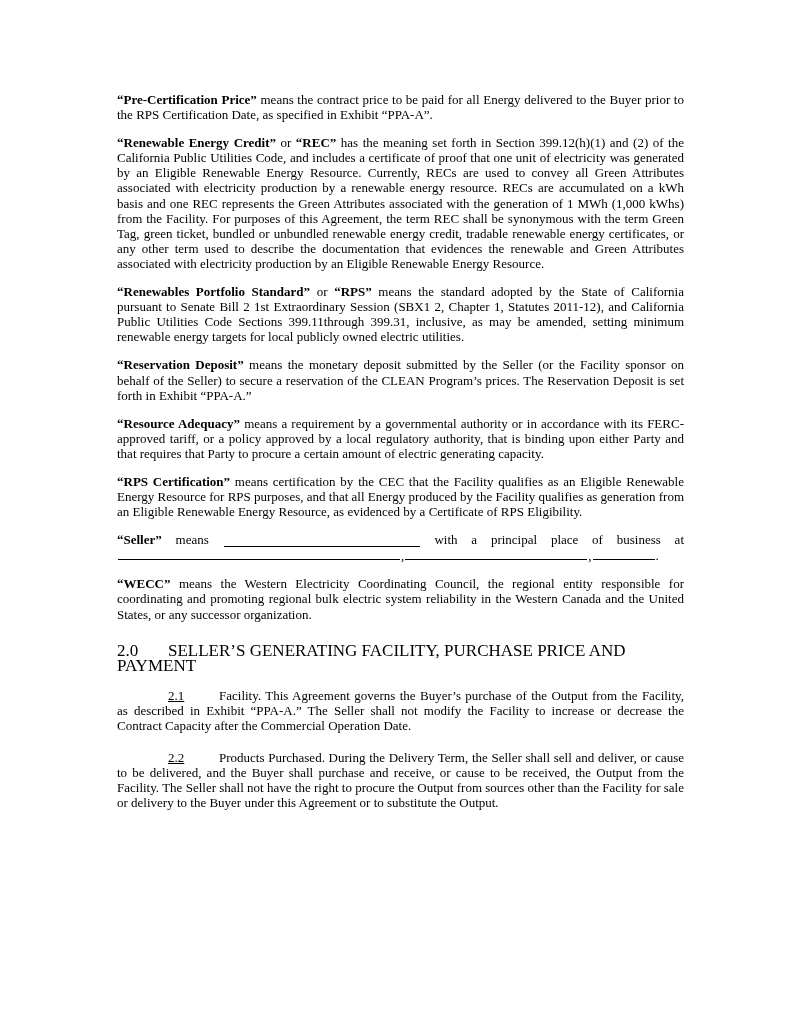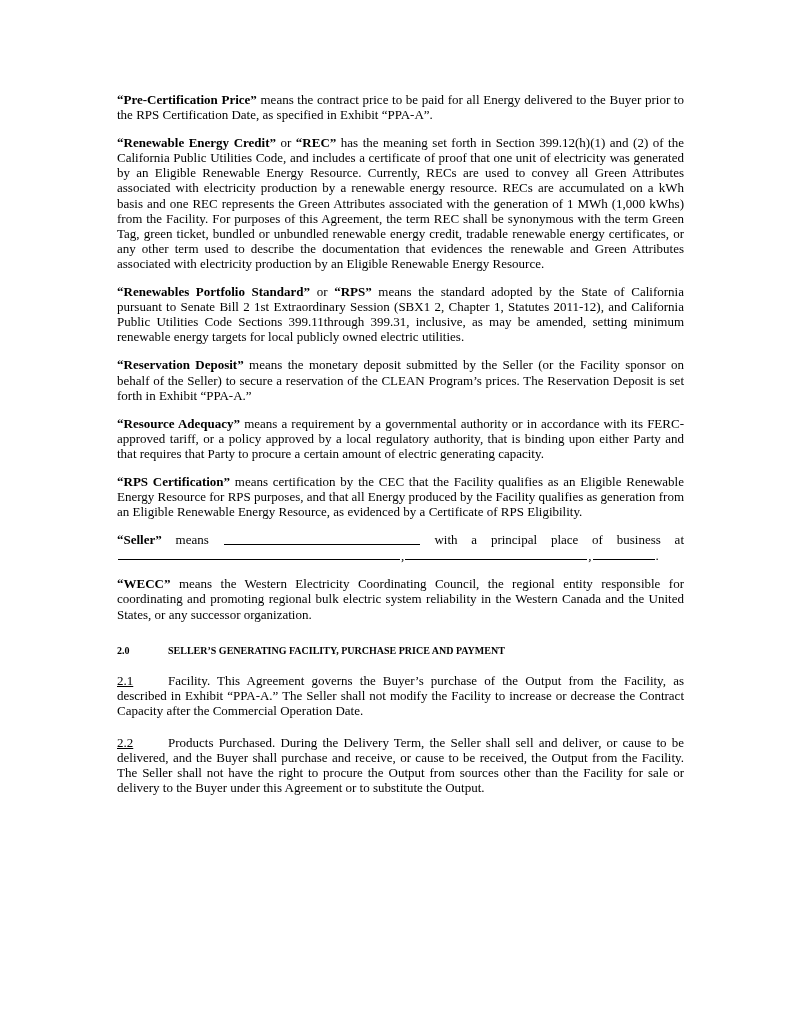--- a/index.html
+++ b/index.html
@@ -37,61 +37,62 @@
     text-justify: inter-word;
     hyphens: none;
   }
   p.para:last-child { margin-bottom: 0; }
   .b { font-weight: bold; }
   .u { }
 
   
   .section-heading {
     margin: 21px 0 15px 0;
-    font-size: 10px;
-    line-height: 15.1px;
-    font-weight: bold;
+    font-size: 17px;
+    line-height: 15.1px;
+    font-weight: normal;
     display: block;
   }
   .section-heading .num {
     display: inline-block;
     width: 51px;
   }
 
   
   p.numpara {
     margin: 0 0 13px 0;
     font-size: 13.0px;
     line-height: 15.1px;
     text-align: justify;
     text-indent: 0;
   }
   p.numpara .lead {
     display: inline-block;
     width: 51px;
+    margin-left: 51px;
     text-decoration: underline;
   }
   p.numpara.spaced { margin-top: 17px; }
 
   
   .blank {
     display: inline-block;
     border-bottom: 1px solid #000;
     vertical-align: baseline;
     height: 0.92em;
     margin: 0 1px;
   }
   .blank-a { width: 196px; }
   .blank-b { width: 282px; }
   .blank-c { width: 182px; }
   .blank-d { width: 62px; }
 
   .seller-line1 {
     display: flex;
-    align-items: flex-start;
+    align-items: flex-end;
     justify-content: space-between;
     font-size: 13.0px;
     line-height: 15.1px;
   }
   .seller-line2 {
     font-size: 13.0px;
     line-height: 15.1px;
     white-space: nowrap;
   }
   .seller-para { margin: 0 0 13px 0; }

